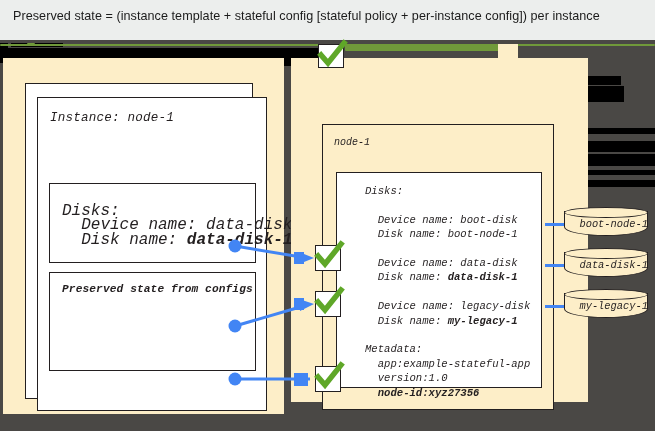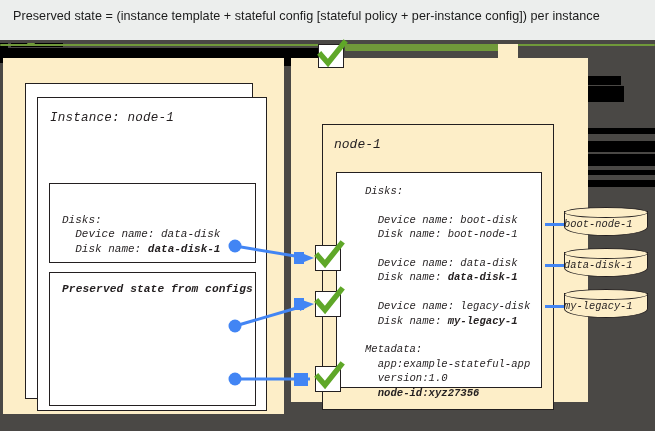--- a/index.html
+++ b/index.html
@@ -46,40 +46,40 @@
   
   .frame{position:absolute;background:#ffffff;border:1.3px solid #231f20;box-sizing:border-box;}
   .frame-outer-l{left:25px;top:83px;width:228px;height:316px;}
   .frame-inner-l{left:37px;top:97px;width:230px;height:314px;}
 
   .mono{font-family:"Liberation Mono","DejaVu Sans Mono",monospace;color:#231f20;font-style:italic;}
   .inst-label{position:absolute;left:50px;top:111px;font-size:12.6px;letter-spacing:.2px;}
 
   .subbox{position:absolute;background:#ffffff;border:1.3px solid #231f20;box-sizing:border-box;}
   .subbox-policy{left:49px;top:183px;width:207px;height:80px;}
-  .subbox-configs{left:49px;top:272px;width:207px;height:134px;}
+  .subbox-configs{left:49px;top:272px;width:207px;height:99px;}
 
   .subbox .hd{
     position:absolute;left:12px;top:10px;font-size:11.2px;font-weight:bold;letter-spacing:.1px;white-space:nowrap;
   }
   .subbox .body{
-    position:absolute;left:12px;top:29px;font-size:11px;line-height:14.3px;white-space:pre;
+    position:absolute;left:12px;top:20px;font-size:16px;line-height:14.3px;white-space:pre;
   }
   .subbox .body b{font-weight:bold;}
 
   
   .panel-right{
     position:absolute;left:291px;top:58px;width:297px;height:344px;
     background:#fdeec8;
   }
   .node-frame{
     position:absolute;left:322px;top:124px;width:232px;height:286px;
     background:#fdeec8;border:1.3px solid #231f20;box-sizing:border-box;
   }
-  .node-title{position:absolute;left:334px;top:137px;font-size:13px;}
+  .node-title{position:absolute;left:334px;top:137px;font-size:10px;}
   .node-inner{
     position:absolute;left:336px;top:172px;width:206px;height:216px;
     background:#ffffff;border:1.3px solid #231f20;box-sizing:border-box;
   }
   .node-inner .body{
     position:absolute;left:28px;top:11px;font-size:10.6px;line-height:14.4px;white-space:pre;
   }
   .node-inner .body b{font-weight:bold;}
 
   
@@ -100,21 +100,21 @@
     position:absolute;left:0;top:4px;width:84px;height:25px;
     background:#fdeec8;border:1.2px solid #231f20;box-sizing:border-box;
     border-radius:0 0 42px 42px / 0 0 9px 9px;
   }
   .disk .top{
     position:absolute;left:0;top:0px;width:84px;height:11px;
     background:#fdeec8;border:1.2px solid #231f20;box-sizing:border-box;
     border-radius:50%;
   }
   .disk .lbl{
-    position:absolute;left:0;top:11px;width:84px;text-align:left;
+    position:absolute;left:0;top:11px;width:84px;text-align:right;
     font-size:10.4px;color:#231f20;
   }
   .disk .shadow{
     position:absolute;left:2px;top:6px;width:84px;height:25px;background:#231f20;z-index:-1;
   }
   .dline{position:absolute;height:3px;background:#4285f4;}
 </style>
 </head>
 <body>
 

